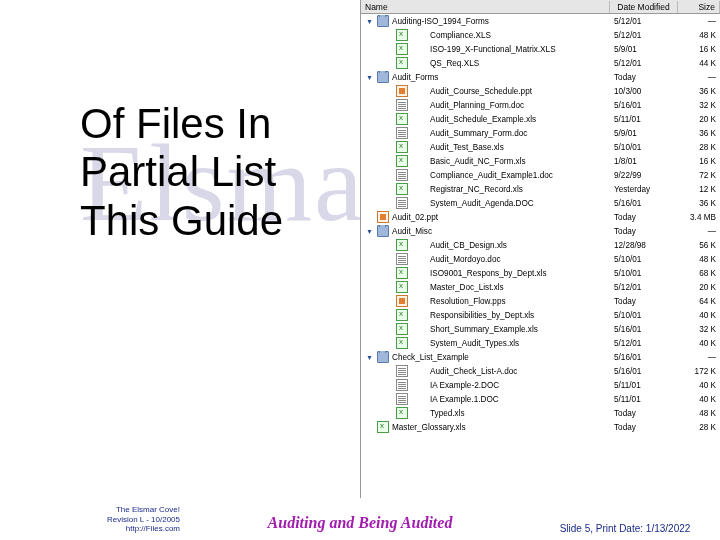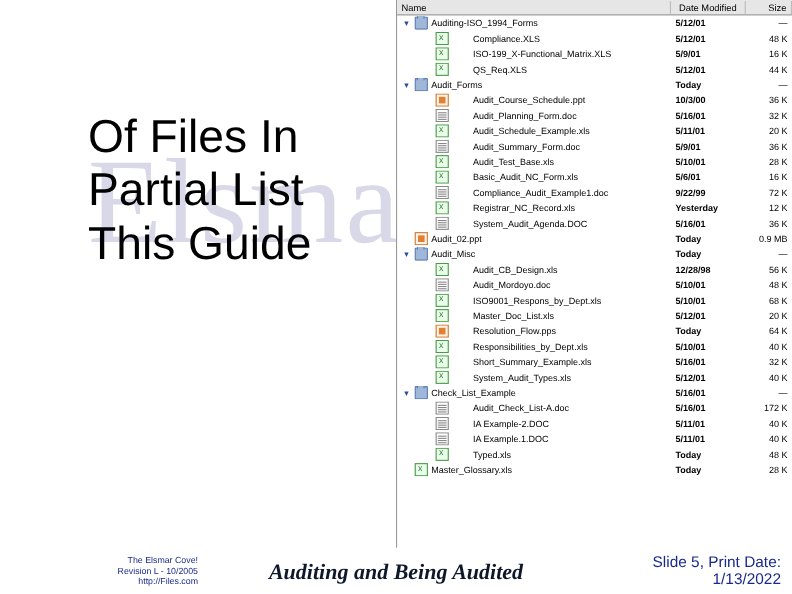--- a/index.html
+++ b/index.html
@@ -66,21 +66,21 @@
     border-bottom: 0;
   }
   .row .cell, .folder-row .cell {
     padding: 0 4px;
     font-size: 8.2px;
     color: #000;
     white-space: nowrap;
     overflow: hidden;
   }
   .cell-name { flex: 1 1 auto; display: flex; align-items: center; gap: 3px; }
-  .cell-date { width: 68px; flex: 0 0 68px; font-weight: bold; }
+  .cell-date { width: 68px; flex: 0 0 68px; }
   .cell-size { width: 42px; flex: 0 0 42px; text-align: right; }
 
   .indent0 { padding-left: 2px; }
   .indent1 { padding-left: 22px; gap: 22px; }
 
   .tw { 
     width: 9px; height: 9px;
     display: inline-flex; align-items: center; justify-content: center;
     color: #2c4ea0;
     font-size: 8px;
@@ -119,30 +119,30 @@
     color: #1a2a8a;
     line-height: 1.2;
     width: 170px;
     text-align: right;
   }
   .footer-center {
     flex: 1;
     text-align: center;
     font-weight: bold;
     font-style: italic;
-    font-size: 20px;
-    color: #0f172a;
+    font-size: 16px;
+    color: #a21caf;
     padding-bottom: 2px;
     font-family: "Times New Roman", serif;
   }
   .footer-right {
-    font-size: 14px;
+    font-size: 10px;
     color: #1a2a8a;
     width: 170px;
-    text-align: right;
+    text-align: center;
   }
 </style>
 </head>
 <body>
 
 <div class="slide">
 
   <div class="watermark">Elsma</div>
 
   <div class="heading">
@@ -247,21 +247,21 @@
           </div>
           <div class="cell cell-date">5/10/01</div>
           <div class="cell cell-size">28 K</div>
         </div>
         <div class="row">
           <div class="cell cell-name indent1">
             <span class="tw"></span>
             <span class="ic ic-xls"></span>
             <span>Basic_Audit_NC_Form.xls</span>
           </div>
-          <div class="cell cell-date">5/6/01</div>
+          <div class="cell cell-date">1/8/01</div>
           <div class="cell cell-size">16 K</div>
         </div>
         <div class="row">
           <div class="cell cell-name indent1">
             <span class="tw"></span>
             <span class="ic ic-doc"></span>
             <span>Compliance_Audit_Example1.doc</span>
           </div>
           <div class="cell cell-date">9/22/99</div>
           <div class="cell cell-size">72 K</div>
@@ -284,21 +284,21 @@
           <div class="cell cell-date">5/16/01</div>
           <div class="cell cell-size">36 K</div>
         </div>
         <div class="row">
           <div class="cell cell-name indent0">
             <span class="tw"></span>
             <span class="ic ic-ppt"></span>
             <span>Audit_02.ppt</span>
           </div>
           <div class="cell cell-date">Today</div>
-          <div class="cell cell-size">0.9 MB</div>
+          <div class="cell cell-size">3.4 MB</div>
         </div>
         <div class="folder-row">
           <div class="cell cell-name indent0">
             <span class="tw">▾</span>
             <span class="ic ic-folder"></span>
             <span>Audit_Misc</span>
           </div>
           <div class="cell cell-date">Today</div>
           <div class="cell cell-size">—</div>
         </div>

